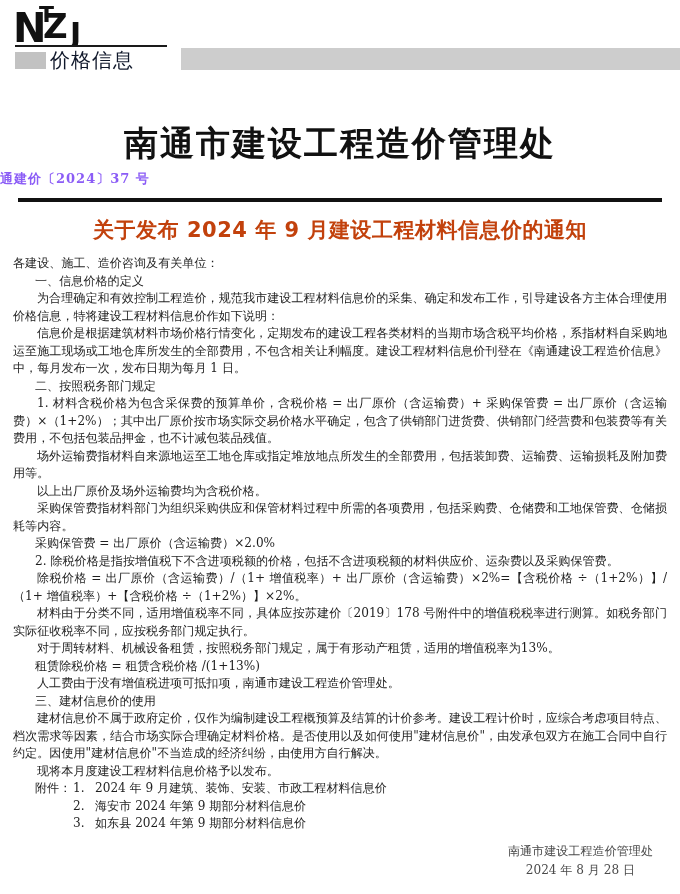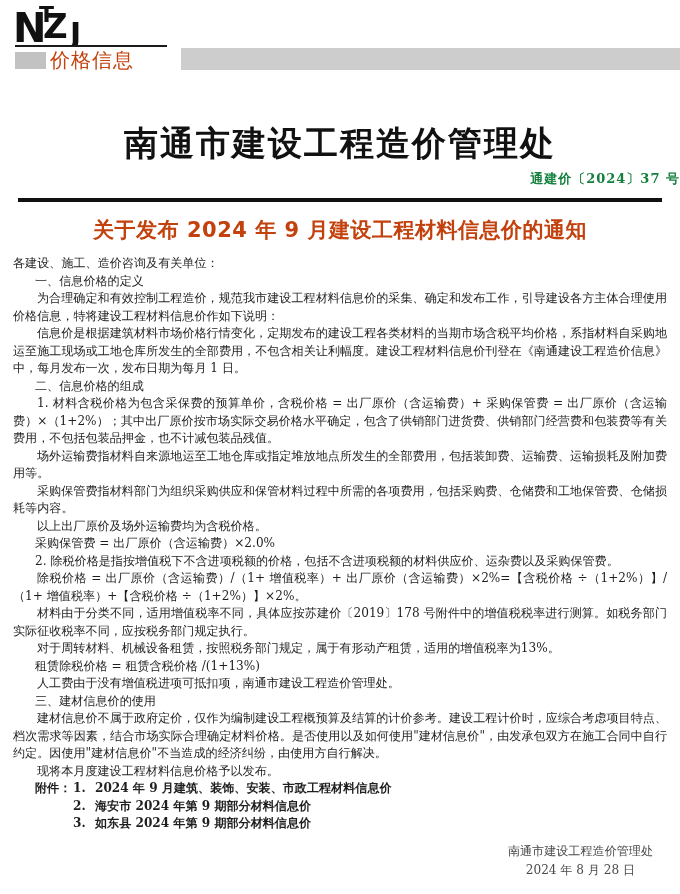--- a/index.html
+++ b/index.html
@@ -45,44 +45,44 @@
     left: 15px; top: 52px;
     width: 31px; height: 17px;
     background: #c2c2c2;
   }
   .tag-label {
     position: absolute;
     left: 50px; top: 48px;
     font-family: "DejaVu Sans", sans-serif;
     font-size: 20px;
     letter-spacing: 1px;
-    color: #c2410c;
+    color: #0f172a;
     line-height: 24px;
     white-space: nowrap;
   }
 
   
   .org-title {
     margin: 34px 0 0 0;
     text-align: center;
     font-family: "DejaVu Serif", "Liberation Serif", serif;
     font-weight: bold;
     font-size: 34px;
     letter-spacing: 2px;
     color: #111;
     line-height: 42px;
   }
   .doc-number {
     margin: 6px 0 0 0;
-    text-align: right;
+    text-align: left;
     font-family: "DejaVu Serif", "Liberation Serif", serif;
     font-weight: bold;
     font-size: 13px;
     letter-spacing: 1px;
-    color: #15803d;
+    color: #8b5cf6;
   }
   .thick-rule {
     margin: 10px auto 0 auto;
     width: 644px; height: 4px;
     background: #111;
   }
   .notice-title {
     margin: 14px 0 0 0;
     text-align: center;
     font-family: "DejaVu Sans", "Liberation Sans", sans-serif;
@@ -114,21 +114,20 @@
   p.flush    { text-indent: 0; }
 
   
   .attach-block { margin: 0; }
   .attach-row {
     display: flex;
     font-family: "DejaVu Serif", "Liberation Serif", serif;
     font-size: 12.1px;
     line-height: 17.5px;
     color: #1f1f1f;
-    font-weight: bold;
   }
   .attach-lead {
     width: 60px;
     padding-left: 22px;
     flex: 0 0 auto;
     white-space: nowrap;
   }
   .attach-num {
     width: 22px;
     flex: 0 0 auto;
@@ -176,25 +175,25 @@
 <div class="notice-title">关于发布 2024 年 9 月建设工程材料信息价的通知</div>
 
 <div class="body-area">
 
   <p class="para flush">各建设、施工、造价咨询及有关单位：</p>
   <p class="para indent1">一、信息价格的定义</p>
 
   <p class="para indent">为合理确定和有效控制工程造价，规范我市建设工程材料信息价的采集、确定和发布工作，引导建设各方主体合理使用价格信息，特将建设工程材料信息价作如下说明：</p>
   <p class="para indent">信息价是根据建筑材料市场价格行情变化，定期发布的建设工程各类材料的当期市场含税平均价格，系指材料自采购地运至施工现场或工地仓库所发生的全部费用，不包含相关让利幅度。建设工程材料信息价刊登在《南通建设工程造价信息》中，每月发布一次，发布日期为每月 1 日。</p>
 
-  <p class="para indent1">二、信息价格的组成</p>
+  <p class="para indent1">二、按照税务部门规定</p>
   <p class="para indent">1. 材料含税价格为包含采保费的预算单价，含税价格 = 出厂原价（含运输费）+ 采购保管费 = 出厂原价（含运输费）×（1+2%）；其中出厂原价按市场实际交易价格水平确定，包含了供销部门进货费、供销部门经营费和包装费等有关费用，不包括包装品押金，也不计减包装品残值。</p>
   <p class="para indent">场外运输费指材料自来源地运至工地仓库或指定堆放地点所发生的全部费用，包括装卸费、运输费、运输损耗及附加费用等。</p>
+  <p class="para indent">以上出厂原价及场外运输费均为含税价格。</p>
   <p class="para indent">采购保管费指材料部门为组织采购供应和保管材料过程中所需的各项费用，包括采购费、仓储费和工地保管费、仓储损耗等内容。</p>
-  <p class="para indent">以上出厂原价及场外运输费均为含税价格。</p>
   <p class="para indent1">采购保管费 = 出厂原价（含运输费）×2.0%</p>
   <p class="para indent1">2. 除税价格是指按增值税下不含进项税额的价格，包括不含进项税额的材料供应价、运杂费以及采购保管费。</p>
   <p class="para indent">除税价格 = 出厂原价（含运输费）/（1+ 增值税率）+ 出厂原价（含运输费）×2%=【含税价格 ÷（1+2%）】/（1+ 增值税率）+【含税价格 ÷（1+2%）】×2%。</p>
   <p class="para indent">材料由于分类不同，适用增值税率不同，具体应按苏建价〔2019〕178 号附件中的增值税税率进行测算。如税务部门实际征收税率不同，应按税务部门规定执行。</p>
   <p class="para indent">对于周转材料、机械设备租赁，按照税务部门规定，属于有形动产租赁，适用的增值税率为13%。</p>
   <p class="para indent1">租赁除税价格 = 租赁含税价格 /(1+13%)</p>
   <p class="para indent">人工费由于没有增值税进项可抵扣项，南通市建设工程造价管理处。</p>
 
   <p class="para indent1">三、建材信息价的使用</p>
   <p class="para indent">建材信息价不属于政府定价，仅作为编制建设工程概预算及结算的计价参考。建设工程计价时，应综合考虑项目特点、档次需求等因素，结合市场实际合理确定材料价格。是否使用以及如何使用"建材信息价"，由发承包双方在施工合同中自行约定。因使用"建材信息价"不当造成的经济纠纷，由使用方自行解决。</p>

